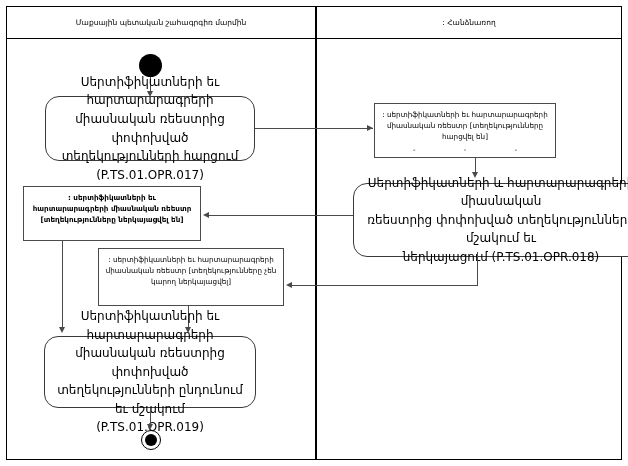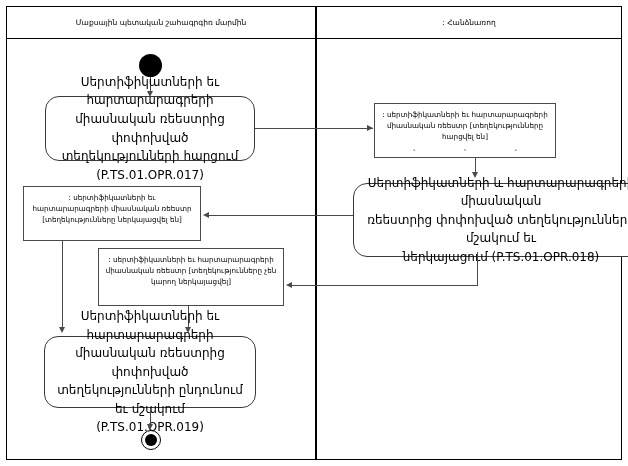--- a/index.html
+++ b/index.html
@@ -66,21 +66,21 @@
 
   <div class="activity" style="left:45px;top:96px;width:210px;height:65px;">
     <span class="txt">Սերտիֆիկատների եւ հարտարարագրերի
 միասնական ռեեստրից փոփոխված
 տեղեկությունների հարցում (P.TS.01.OPR.017)</span>
   </div>
 
   <div class="ln h" style="left:255px;top:128px;width:118px;"></div>
   <div class="arw right" style="left:367px;top:125px;"></div>
 
-  <div class="objnode" style="left:23px;top:186px;width:178px;height:55px;">
+  <div class="objnode" style="left:23px;top:186px;width:178px;height:55px;font-weight:bold;">
     <span class="txt">: սերտիֆիկատների եւ
 հարտարարագրերի միասնական ռեեստր
 [տեղեկությունները ներկայացվել են]</span>
   </div>
 
   <div class="objnode" style="left:98px;top:248px;width:186px;height:58px;">
     <span class="txt">: սերտիֆիկատների եւ հարտարարագրերի
 միասնական ռեեստր [տեղեկությունները չեն
 կարող ներկայացվել]</span>
   </div>

